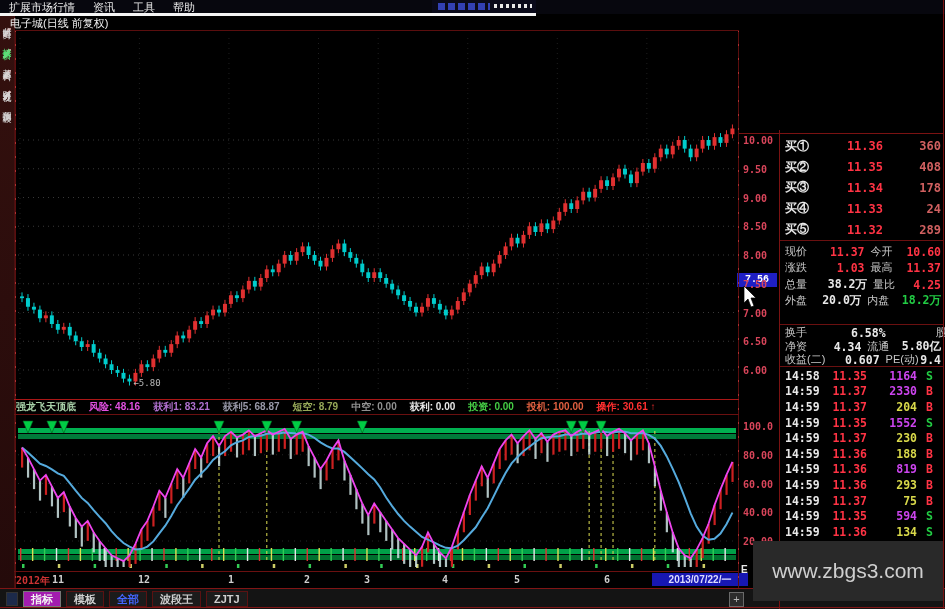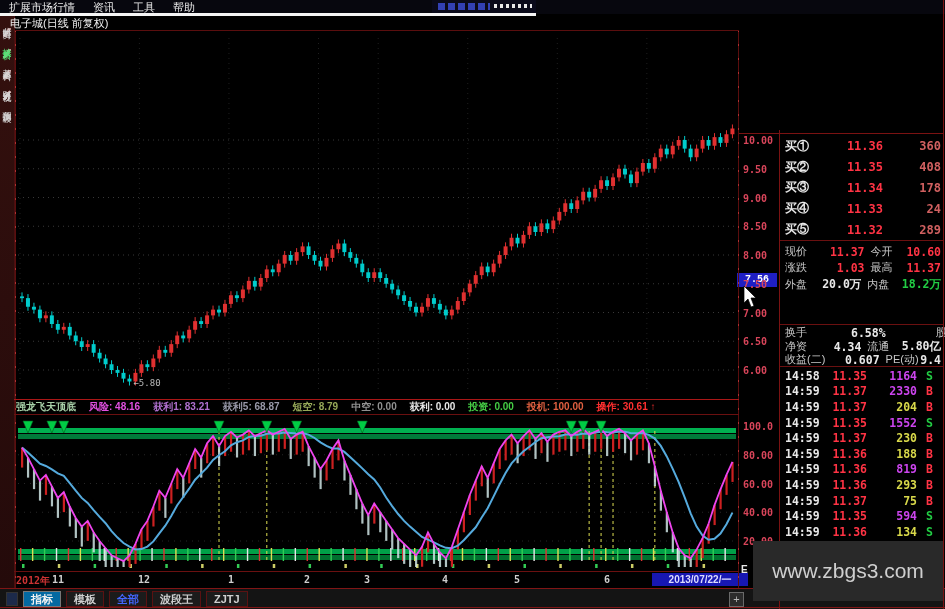--- a/index.html
+++ b/index.html
@@ -64,21 +64,21 @@
   #watermark{left:753px;top:541px;width:190px;height:60px;background:#292929;display:flex;
     flex-direction:column;align-items:center;justify-content:center;z-index:5;}
   #wm1{color:#f2f2f2;font-size:28px;font-weight:bold;letter-spacing:3px;line-height:30px;}
   #wm2{color:#cfcfcf;font-size:21px;line-height:24px;}
   
   #tabbar{left:0;top:589px;width:945px;height:20px;background:#141414;display:flex;
     align-items:center;padding-left:6px;box-sizing:border-box;gap:5px;}
   .tab-icon{width:10px;height:12px;background:#1c2a4a;border:1px solid #333;}
   .btab{font-size:11px;font-weight:bold;color:#cfcfcf;background:#1b1b1b;border:1px solid #5a1212;
     padding:0 7px;line-height:14px;cursor:pointer;white-space:nowrap;}
-  .btab.pressed{background:#0369a1;color:#f2f2f2;border-color:#777;}
+  .btab.pressed{background:#a21caf;color:#f2f2f2;border-color:#777;}
   .btab.blue{color:#4466ff;}
   #plus-btn{left:729px;top:592px;width:13px;height:13px;background:#2c2c2c;border:1px solid #6a6a6a;
     color:#b8b8b8;font-size:11px;line-height:12px;text-align:center;cursor:pointer;z-index:6;}
   #cursor{z-index:9;}
 </style>
 </head>
 <body>
 
 <div id="menubar" class="abs">
     <div class="menu-item">扩展市场行情</div>
@@ -677,20 +677,26 @@
         <span class="i-l2">今开</span>
         <span class="i-v2 mono" style="color: rgb(255, 51, 68);">10.60</span>
       </div>
       <div class="irow" style="height: 16.6px;">
         <span class="i-l">涨跌</span>
         <span class="i-v mono" style="color: rgb(255, 51, 68);">1.03</span>
         <span class="i-l2">最高</span>
         <span class="i-v2 mono" style="color: rgb(255, 51, 68);">11.37</span>
       </div>
       <div class="irow" style="height: 16.6px;">
+        <span class="i-l">总量</span>
+        <span class="i-v mono" style="color: rgb(232, 232, 232);">38.2万</span>
+        <span class="i-l2">量比</span>
+        <span class="i-v2 mono" style="color: rgb(255, 51, 68);">4.25</span>
+      </div>
+      <div class="irow" style="height: 16.6px;">
         <span class="i-l">外盘</span>
         <span class="i-v mono" style="color: rgb(232, 232, 232);">20.0万</span>
         <span class="i-l2">内盘</span>
         <span class="i-v2 mono" style="color: rgb(34, 204, 68);">18.2万</span>
       </div>
     </div>
   <div id="info2" class="abs" style="left:1px;top:196px;width:162px;">
       <div class="irow" style="height: 13.8px; gap: 44px;">
         <span class="i-l">换手</span>
         <span class="i-v mono" style="color: rgb(232, 232, 232);">6.58%</span>

